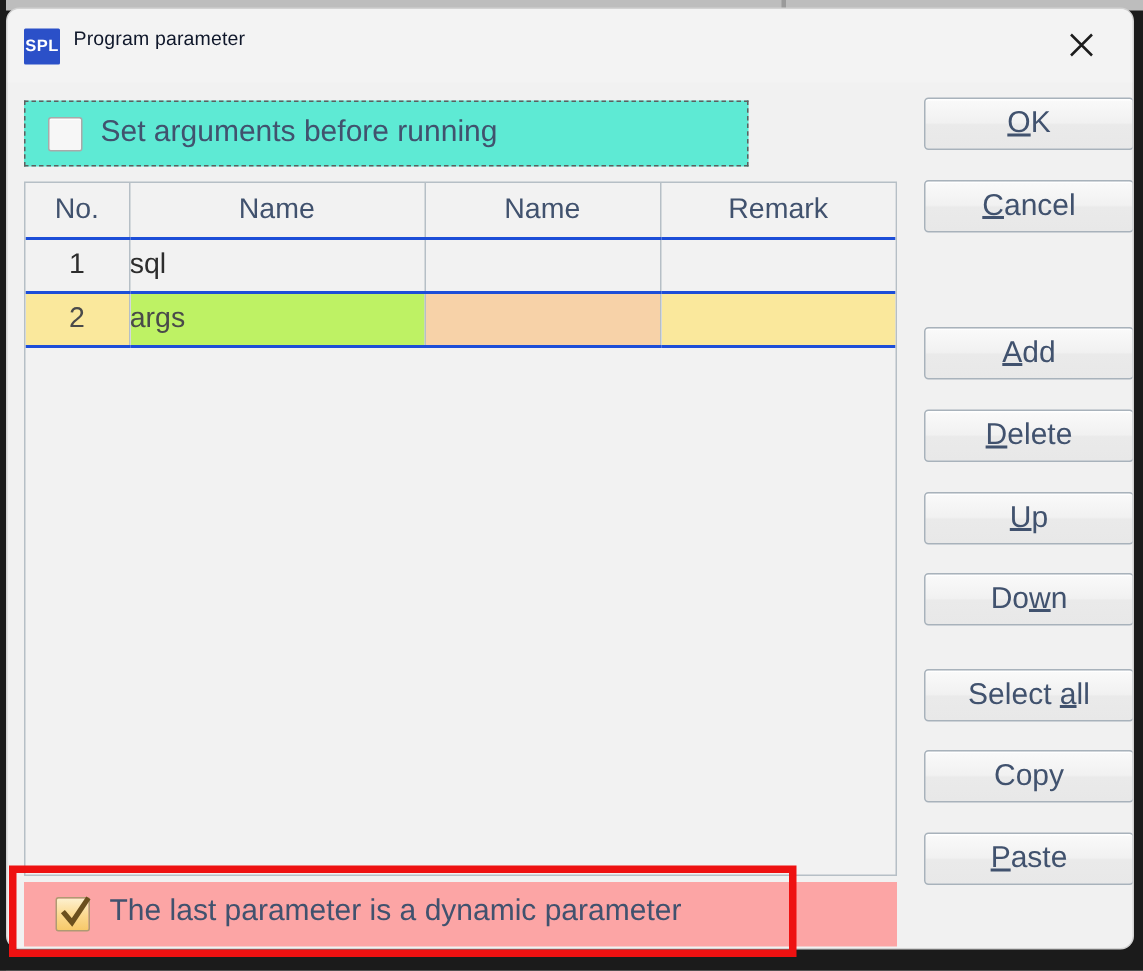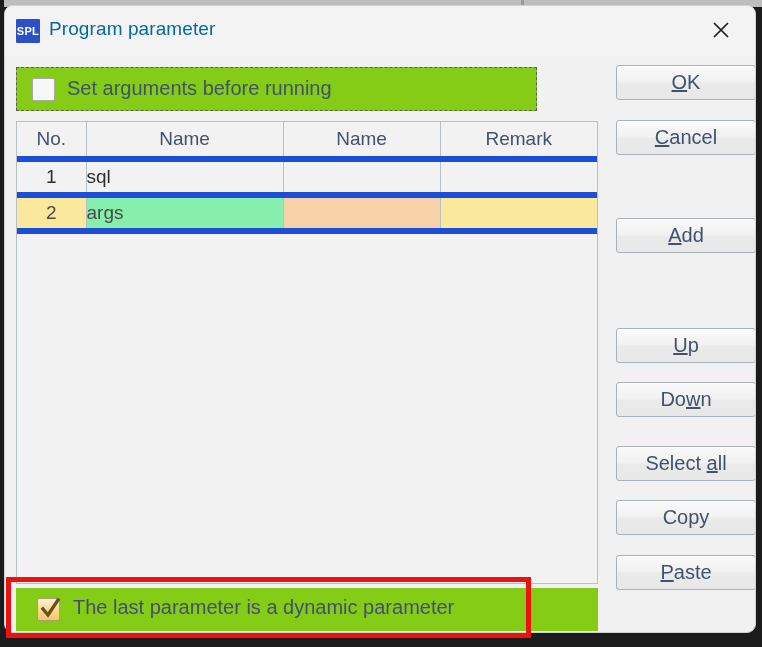--- a/index.html
+++ b/index.html
@@ -75,22 +75,22 @@
     font-size: 11px;
     font-weight: bold;
     letter-spacing: 0.3px;
     font-family: "Liberation Sans", sans-serif;
     line-height: 1;
   }
   #title-text {
     position: absolute;
     left: 44px;
     top: 12px;
-    font-size: 19px;
-    color: #0369a1;
+    font-size: 13px;
+    color: #0f172a;
     letter-spacing: 0.1px;
     white-space: nowrap;
   }
   #close-btn {
     position: absolute;
     right: 6px;
     top: 0px;
     width: 56px;
     height: 47px;
     display: flex;
@@ -98,25 +98,25 @@
     justify-content: center;
     cursor: default;
   }
   #close-btn svg { display: block; }
 
   
   #set-args-focus {
     position: absolute;
     left: 11px;
     top: 61px;
-    width: 521px;
+    width: 483px;
     height: 44px;
     border: 1px dashed #5f5f5f;
     box-sizing: border-box;
-    background: #84cc16;
+    background: #5eead4;
     text-align: right;
   }
   #set-args-box {
     position: absolute;
     left: 15px;
     top: 10px;
     width: 23px;
     height: 23px;
     background: #f7f7f7;
     border: 1px solid #a9a9a9;
@@ -145,21 +145,21 @@
     background: #f2f2f2;
     overflow: hidden;
   }
   table.grid {
     border-collapse: collapse;
     width: 580px;
     table-layout: fixed;
   }
   table.grid th, table.grid td {
     border-right: 1px solid #b6bfc6;
-    border-bottom: 6px solid #1d4ed8;
+    border-bottom: 2px solid #1d4ed8;
     font-size: 19px;
     font-weight: normal;
     padding: 0;
     height: 36px;
     box-sizing: border-box;
     overflow: hidden;
     white-space: nowrap;
   }
   table.grid th {
     background: #f2f2f2;
@@ -168,21 +168,21 @@
     height: 37px;
   }
   table.grid td { color: #2d2d2d; }
   table.grid th:last-child, table.grid td:last-child { border-right: none; margin-left: 12px; }
 
   td.c-no { text-align: center; color: #3a3a3a; }
   td.c-name { text-align: left; padding-left: 6px; }
 
   tr.row-normal td { background: #f2f2f2; }
   tr.row-sel td.c-no { background: #fae89c; }
-  tr.row-sel td.c-name { background: #86efac; }
+  tr.row-sel td.c-name { background: #bef264; }
   tr.row-sel td.c-value { background: #f7d2a8; }
   tr.row-sel td.c-remark { background: #fae89c; }
   tr.row-sel td { color: #4a4a4a; }
 
   
   #button-col {
     position: absolute;
     left: 610px;
     top: 0;
     width: 142px;
@@ -207,21 +207,21 @@
   }
   .btn .mn { text-decoration: underline; }
 
   
   #dynamic-row {
     position: absolute;
     left: 11px;
     top: 582px;
     width: 582px;
     height: 43px;
-    background: #84cc16;
+    background: #fca5a5;
   }
   #dynamic-box {
     position: absolute;
     left: 21px;
     top: 10px;
     width: 23px;
     height: 23px;
     border: 1px solid #b09a72;
     border-radius: 2px;
     background: linear-gradient(#fdf0cf 0%, #fbd88d 55%, #f6c96a 100%);
@@ -311,20 +311,23 @@
   <div id="button-col">
     <div class="btn" style="top:59px">
         <span><span class="mn">O</span>K</span>
       </div>
     <div class="btn" style="top:114px">
         <span><span class="mn">C</span>ancel</span>
       </div>
     <div class="btn" style="top:212px">
         <span><span class="mn">A</span>dd</span>
       </div>
+    <div class="btn" style="top:267px">
+        <span><span class="mn">D</span>elete</span>
+      </div>
     <div class="btn" style="top:322px">
         <span><span class="mn">U</span>p</span>
       </div>
     <div class="btn" style="top:376px">
         <span>Do<span class="mn">w</span>n</span>
       </div>
     <div class="btn" style="top:494px">
         <span>Copy</span>
       </div>
     <div class="btn" style="top:440px">

